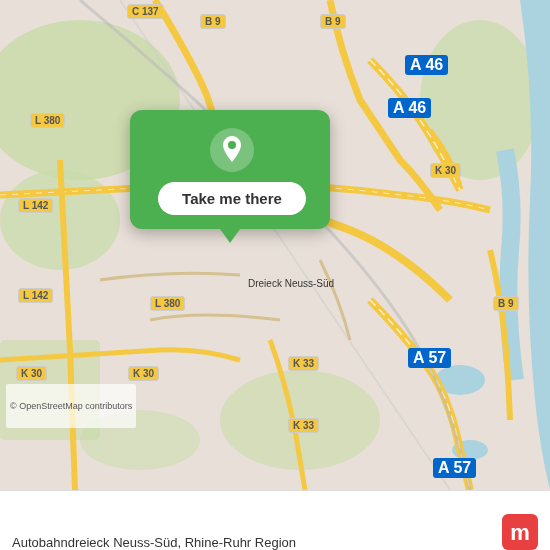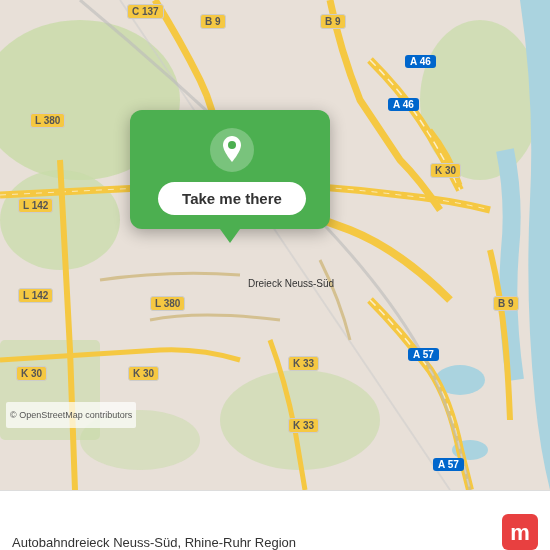--- a/index.html
+++ b/index.html
@@ -82,21 +82,21 @@
       font-weight: bold;
       color: #555;
       background: #f5c842;
       border-radius: 3px;
       padding: 1px 4px;
       border: 1px solid #ccc;
     }
 
     .highway-label {
       position: absolute;
-      font-size: 10px;
+      font-size: 16px;
       font-weight: bold;
       color: white;
       background: #0066cc;
       border-radius: 3px;
       padding: 1px 5px;
     }
 
     
     #bottom-bar {
       position: absolute;
@@ -123,21 +123,21 @@
       gap: 4px;
     }
 
     .osm-credit {
       position: absolute;
       bottom: 62px;
       left: 6px;
       font-size: 9px;
       color: #555;
       background: rgba(255,255,255,0.7);
-      padding: 8px 4px;
+      padding: 17px 4px;
       border-radius: 2px;
     }
   </style>
 </head>
 <body>
 
 <div id="map-container">
 
   <svg id="map-svg" viewBox="0 0 550 490" xmlns="http://www.w3.org/2000/svg">
 

